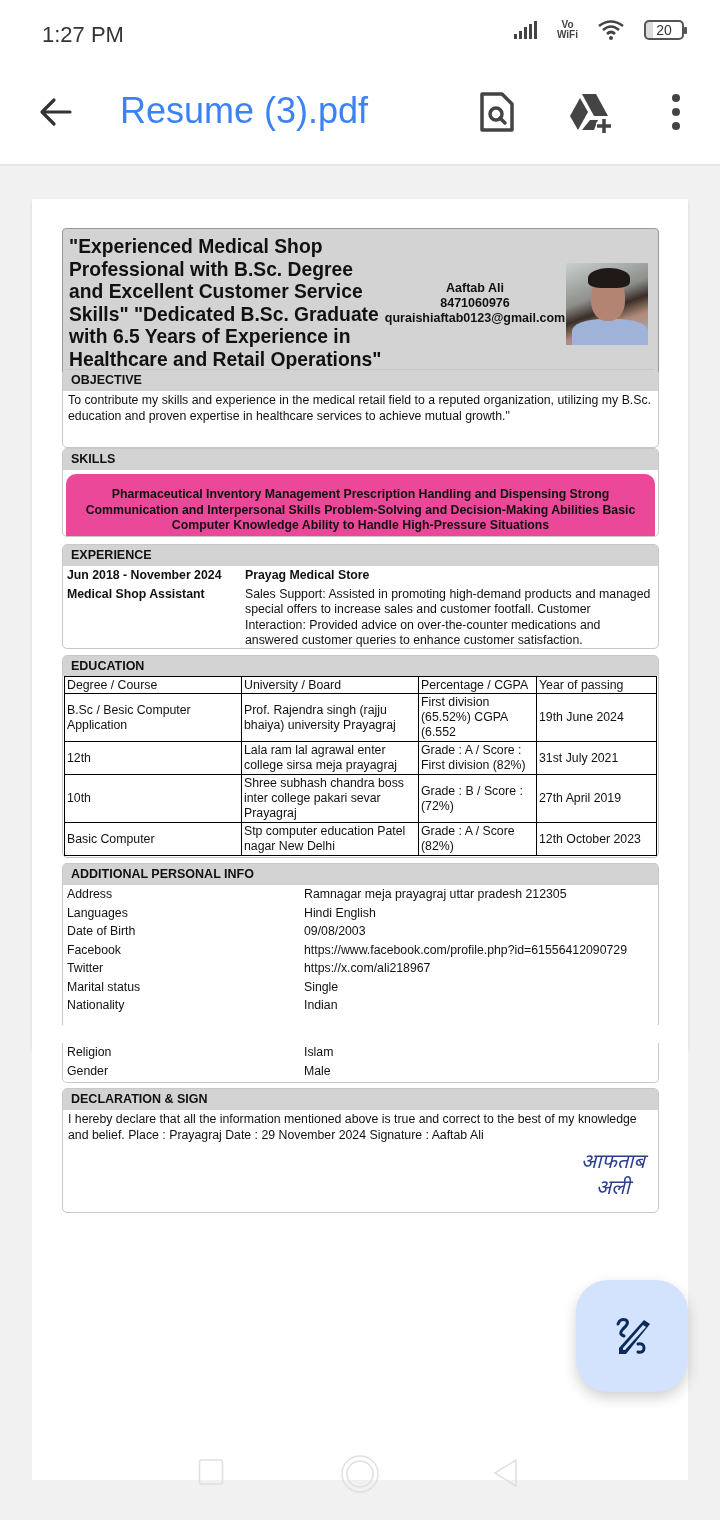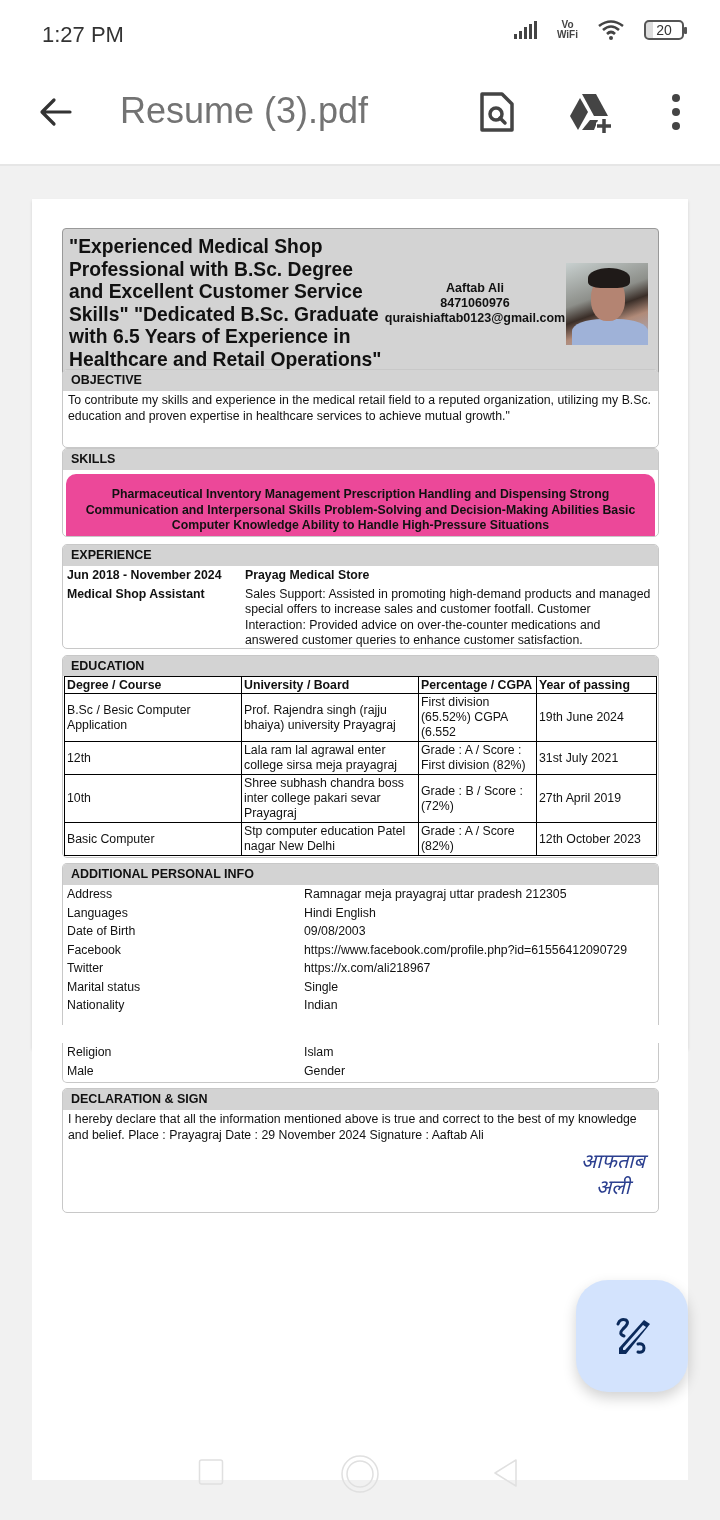--- a/index.html
+++ b/index.html
@@ -7,40 +7,40 @@
   .statusbar { position: absolute; top: 0; left: 0; width: 720px; height: 70px; background: #fff; }
   .time { position: absolute; left: 42px; top: 22px; font-size: 22px; color: #333; }
   .sb-icons { position: absolute; right: 36px; top: 20px; display: flex; align-items: center; gap: 20px; }
   .sig { display: flex; align-items: flex-end; gap: 2px; height: 18px; }
   .sig span { width: 3px; background: #444; display: block; }
   .vowifi { font-size: 10px; line-height: 10px; color: #444; font-weight: bold; text-align: center; }
   .battery { width: 40px; height: 20px; border: 2px solid #555; border-radius: 5px; font-size: 14px; color: #333; display: flex; align-items: center; justify-content: center; position: relative; background: linear-gradient(to right, #ddd 20%, #fff 20%); }
   .battery:after { content: ""; position: absolute; right: -5px; top: 5px; width: 3px; height: 7px; background: #555; border-radius: 1px; }
   .appbar { position: absolute; top: 70px; left: 0; width: 720px; height: 96px; background: #fff; border-bottom: 2px solid #e6e6e6; }
   .back { position: absolute; left: 36px; top: 22px; width: 40px; height: 40px; }
-  .title { position: absolute; left: 120px; top: 20px; font-size: 36px; color: #737373; }
+  .title { position: absolute; left: 120px; top: 20px; font-size: 36px; color: #3b82f6; }
   .ab-icon { position: absolute; top: 20px; width: 44px; height: 44px; }
   .page1 { position: absolute; left: 32px; top: 199px; width: 656px; height: 849px; background: #fff; box-shadow: 0 2px 3px rgba(0,0,0,0.12); }
   .page2 { position: absolute; left: 32px; top: 1025px; width: 656px; height: 455px; background: #fff; }
   .header-box { position: absolute; left: 30px; top: 29px; width: 597px; height: 150px; background: #d3d3d3; border: 1px solid #999; border-radius: 4px; }
   .headline { position: absolute; left: 6px; top: 7px; width: 320px; font-size: 19.3px; font-weight: bold; line-height: 22.5px; color: #111; }
   .contact { position: absolute; left: 320px; top: 52px; width: 184px; text-align: center; font-size: 12.5px; font-weight: bold; line-height: 15px; }
   .photo { position: absolute; right: 10px; top: 34px; width: 82px; height: 82px; background: linear-gradient(160deg, #c8d0cf 0%, #8d8f8a 40%, #3a2e28 55%, #b08a78 70%, #a8b4cc 100%); overflow: hidden; }
   .photo .face { position: absolute; left: 25px; top: 14px; width: 34px; height: 44px; border-radius: 45%; background: #b48472; }
   .photo .hair { position: absolute; left: 22px; top: 5px; width: 42px; height: 20px; border-radius: 50% 50% 30% 30%; background: #1f1a18; }
   .photo .shirt { position: absolute; left: 6px; top: 56px; width: 76px; height: 30px; border-radius: 40% 40% 0 0; background: #9fb2d8; }
   .section { position: absolute; left: 30px; width: 597px; border: 1px solid #c8c8c8; border-radius: 5px; background: #fff; overflow: hidden; }
   .sec-head { background: #d3d3d3; font-size: 12.5px; font-weight: bold; padding: 3px 8px; height: 21px; }
   .sec-body { font-size: 12.3px; line-height: 15.5px; padding: 2px 5px; }
   .skills-pill { margin: 4px 3px 3px; background: #ec4899; border-radius: 10px; font-size: 12.3px; font-weight: bold; text-align: center; line-height: 15.7px; padding: 13px 10px; }
   .exp-grid { display: grid; grid-template-columns: 178px 1fr; font-size: 12.3px; line-height: 15.5px; padding: 1px 4px 2px; }
   .b { font-weight: bold; }
   table.edu { border-collapse: collapse; width: 593px; margin: 0 1px 1px; font-size: 12.3px; line-height: 15px; }
   table.edu td, table.edu th { border: 1px solid #000; padding: 0 2px; text-align: left; vertical-align: middle; }
-  table.edu th { font-weight: bold; height: 17px; margin-left: 36px; }
+  table.edu th { font-weight: normal; height: 17px; margin-left: 36px; }
   .info-grid { display: grid; grid-template-columns: 237px 1fr; font-size: 12.3px; line-height: 18.5px; padding: 0 4px; }
   .declare { font-size: 12.3px; line-height: 15.5px; padding: 2px 5px; }
   .sign { position: absolute; right: 10px; bottom: 4px; width: 70px; height: 60px; }
   .fab { position: absolute; left: 576px; top: 1280px; width: 112px; height: 112px; border-radius: 32px; background: #d3e3fd; box-shadow: 0 6px 14px rgba(0,0,0,0.18); display: flex; align-items: center; justify-content: center; }
   .navbar { position: absolute; left: 32px; top: 1440px; width: 656px; height: 70px; }
   .nav-btn { position: absolute; top: 18px; }
 </style>
 </head>
 <body>
 
@@ -188,22 +188,22 @@
       <div>Indian</div>
     </div>
   </div>
 </div>
 
 <div class="page2">
   <div class="section" style="top:18px; height:40px; border-top:none; border-radius:0 0 5px 5px">
     <div class="info-grid">
       <div>Religion</div>
       <div>Islam</div>
+      <div>Gender</div>
       <div>Male</div>
-      <div>Gender</div>
     </div>
   </div>
   <div class="section" style="top:63px; height:125px">
     <div class="sec-head">DECLARATION &amp; SIGN</div>
     <div class="declare">I hereby declare that all the information mentioned above is true and correct to the best of my knowledge and belief. Place : Prayagraj Date : 29 November 2024 Signature : Aaftab Ali</div>
     <div class="sign">
       <div style="font-family:'DejaVu Sans',sans-serif; font-size:20px; color:#2b3f8f; line-height:26px; text-align:center; font-style:italic">आफताब</div>
       <div style="font-family:'DejaVu Sans',sans-serif; font-size:20px; color:#2b3f8f; line-height:26px; text-align:center; font-style:italic">अली</div>
     </div>
   </div>

